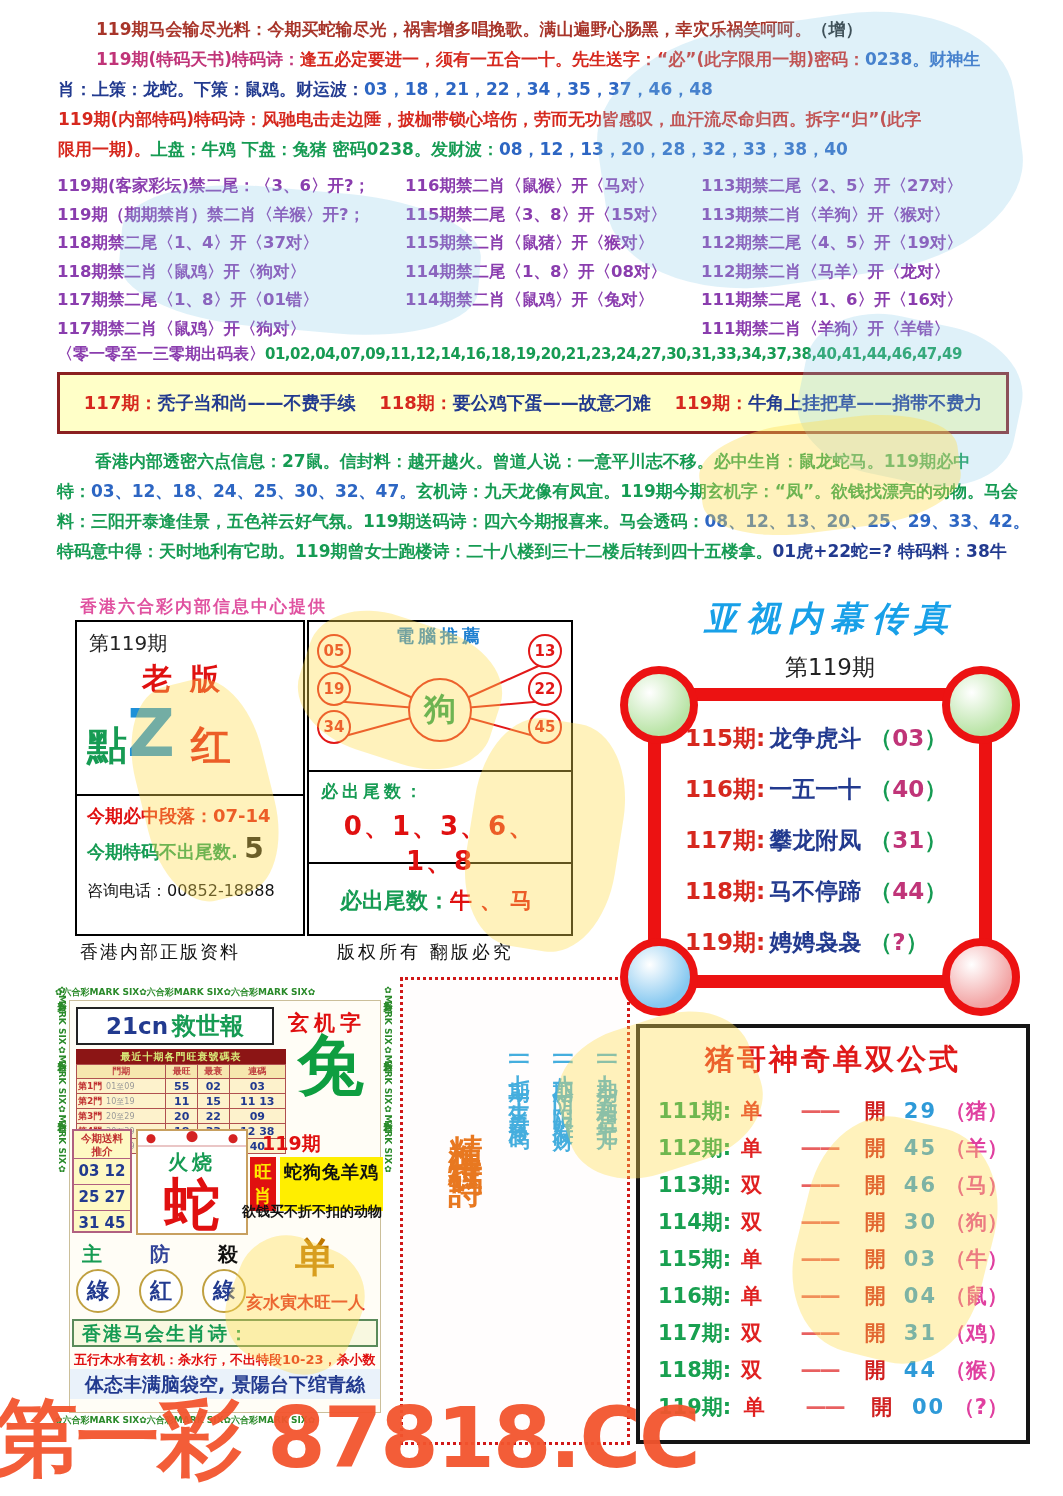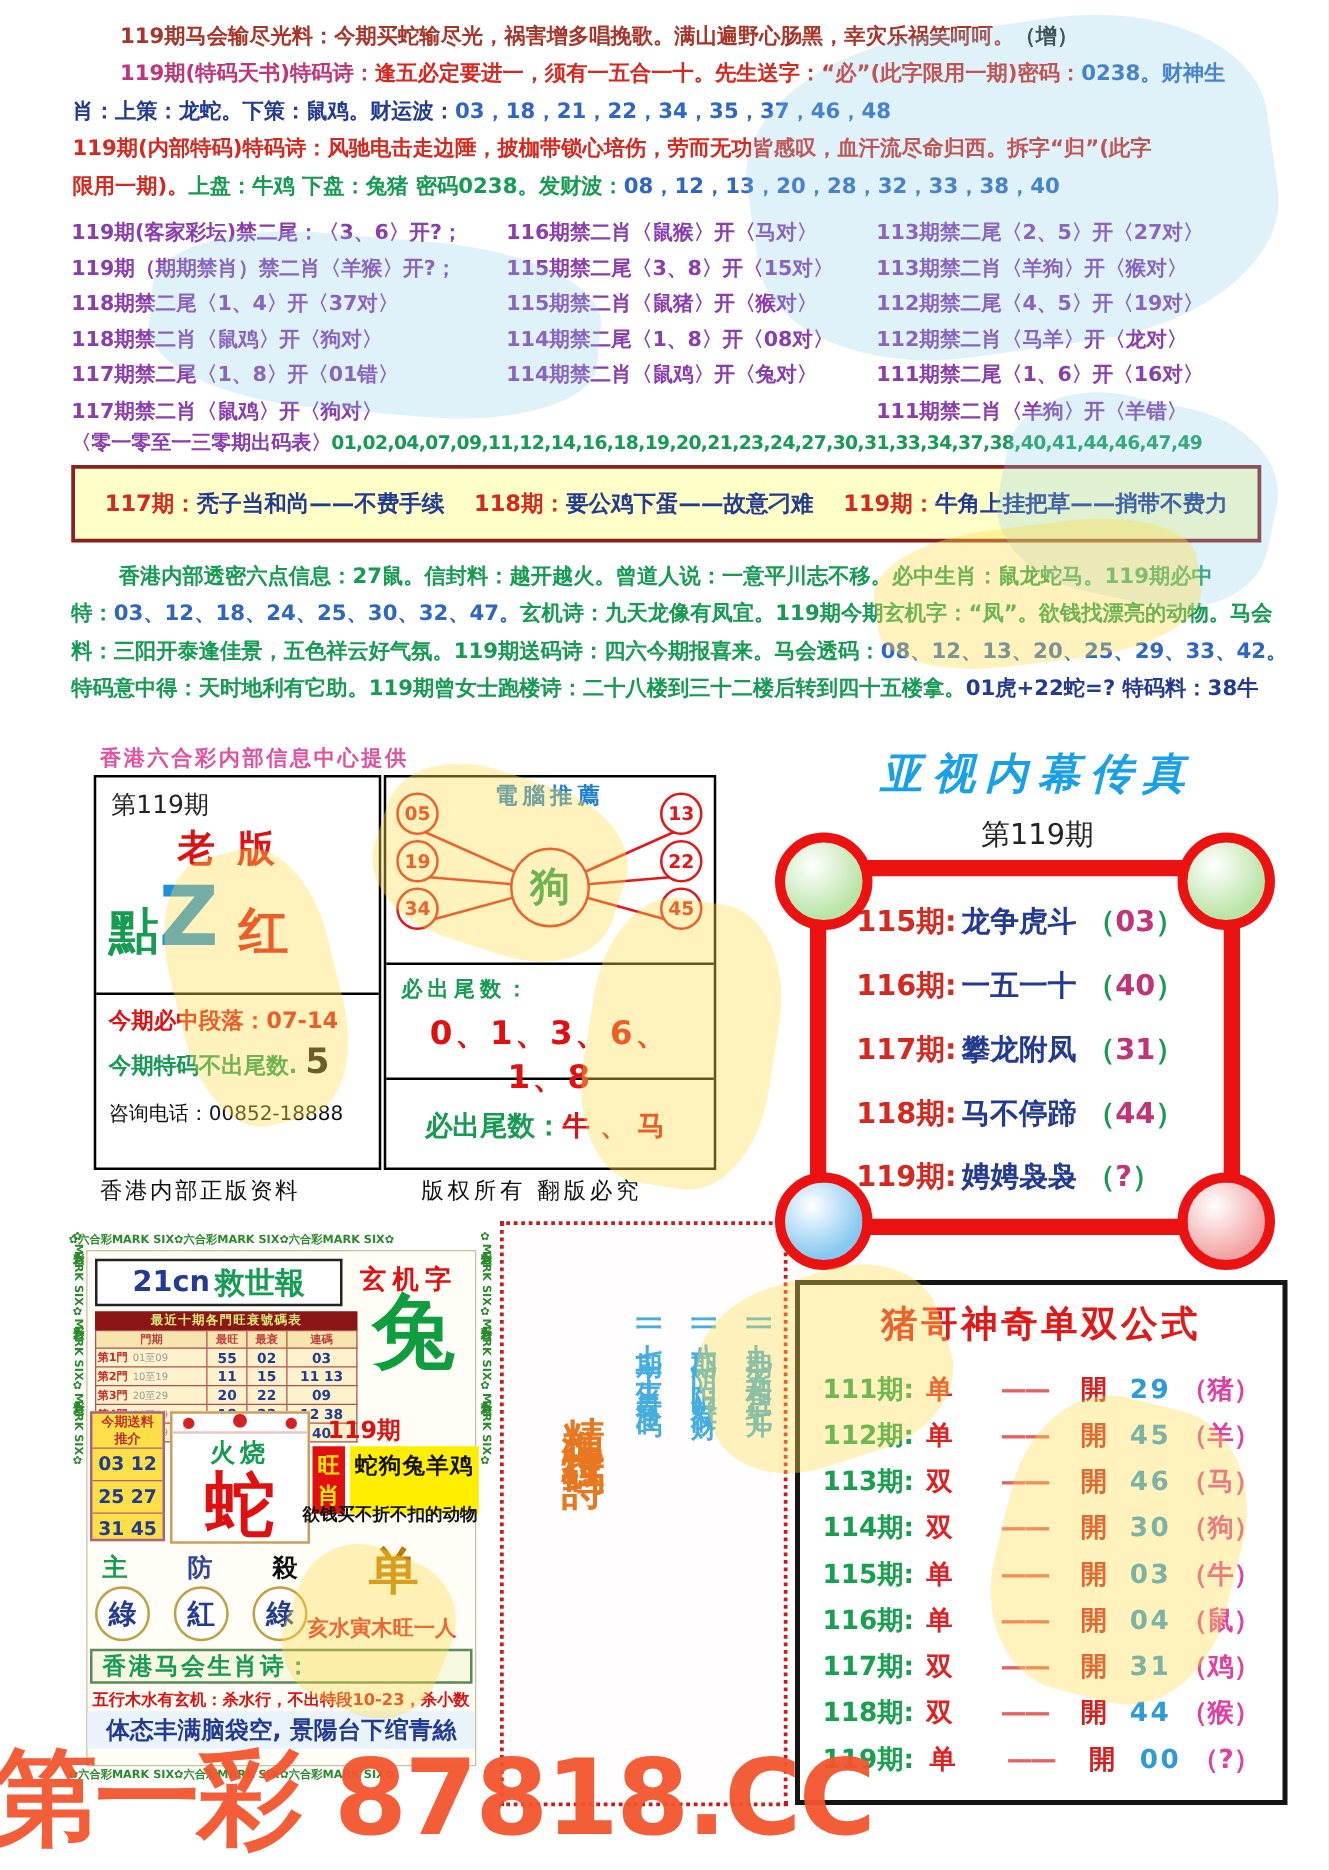--- a/index.html
+++ b/index.html
@@ -99,21 +99,21 @@
   .jsb-tu{position:absolute;left:228px;top:32px;color:#0e9e40;font-size:66px;font-weight:bold;line-height:1;}
   .jsb-table{position:absolute;left:6px;top:48px;width:210px;}
   .jsb-thead{background:#8c1515;color:#d8e878;font-size:10px;font-weight:bold;text-align:center;height:15px;line-height:15px;letter-spacing:1px;}
   .jsb-table table{width:100%;border-collapse:collapse;background:#fdf2cc;}
   .jsb-table td,.jsb-table th{border:1px solid #b05050;padding:0 1px;height:13px;}
   .jsb-table th{color:#c04040;background:#f6e6ae;font-size:9px;}
   .jsb-table td{text-align:center;color:#223a8f;font-size:11px;font-weight:bold;}
   .jsb-table td.door{text-align:left;}
   .jsb-table td.door .d{color:#c03030;font-size:9px;font-weight:bold;}
   .jsb-table td.door .r{color:#999;font-size:8px;font-weight:normal;}
-  .jsb-songliao{position:absolute;left:2px;top:128px;width:60px;height:104px;border:2px solid #b06080;background:#fde047;box-sizing:border-box;}
+  .jsb-songliao{position:absolute;left:2px;top:128px;width:60px;height:104px;border:2px solid #b06080;background:#fef9c3;box-sizing:border-box;}
   .jsb-sl-h{color:#c03030;font-size:10.5px;font-weight:bold;text-align:center;line-height:1.2;padding:1px 2px;}
   .jsb-sl-cell{border-top:1px solid #b06080;height:25px;line-height:25px;text-align:center;color:#223a8f;font-size:15px;font-weight:bold;}
   .jsb-shebox{position:absolute;left:66px;top:128px;width:112px;height:106px;border:2px solid #c8a060;background:#fff;box-sizing:border-box;}
   .jsb-arch{height:14px;border-bottom:2px solid #eac6c6;
     background:radial-gradient(circle at 12% 55%,#d42222 4px,transparent 5px),
                radial-gradient(circle at 50% 40%,#d42222 5px,transparent 6px),
                radial-gradient(circle at 88% 55%,#d42222 4px,transparent 5px);}
   .jsb-huoshao{color:#169b53;font-size:20px;font-weight:bold;text-align:center;margin-top:2px;letter-spacing:4px;}
   .jsb-she{color:#e01010;font-size:56px;font-weight:bold;text-align:center;line-height:1.05;}
   .jsb-issue{position:absolute;left:192px;top:130px;color:#e01010;font-size:19px;font-weight:bold;}

